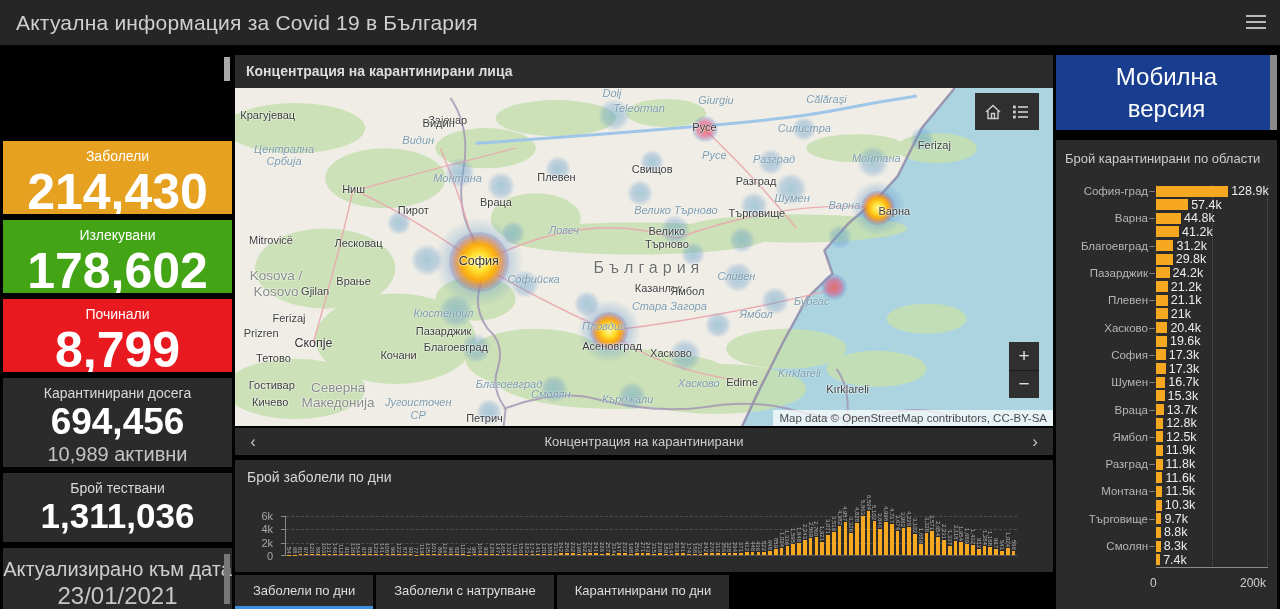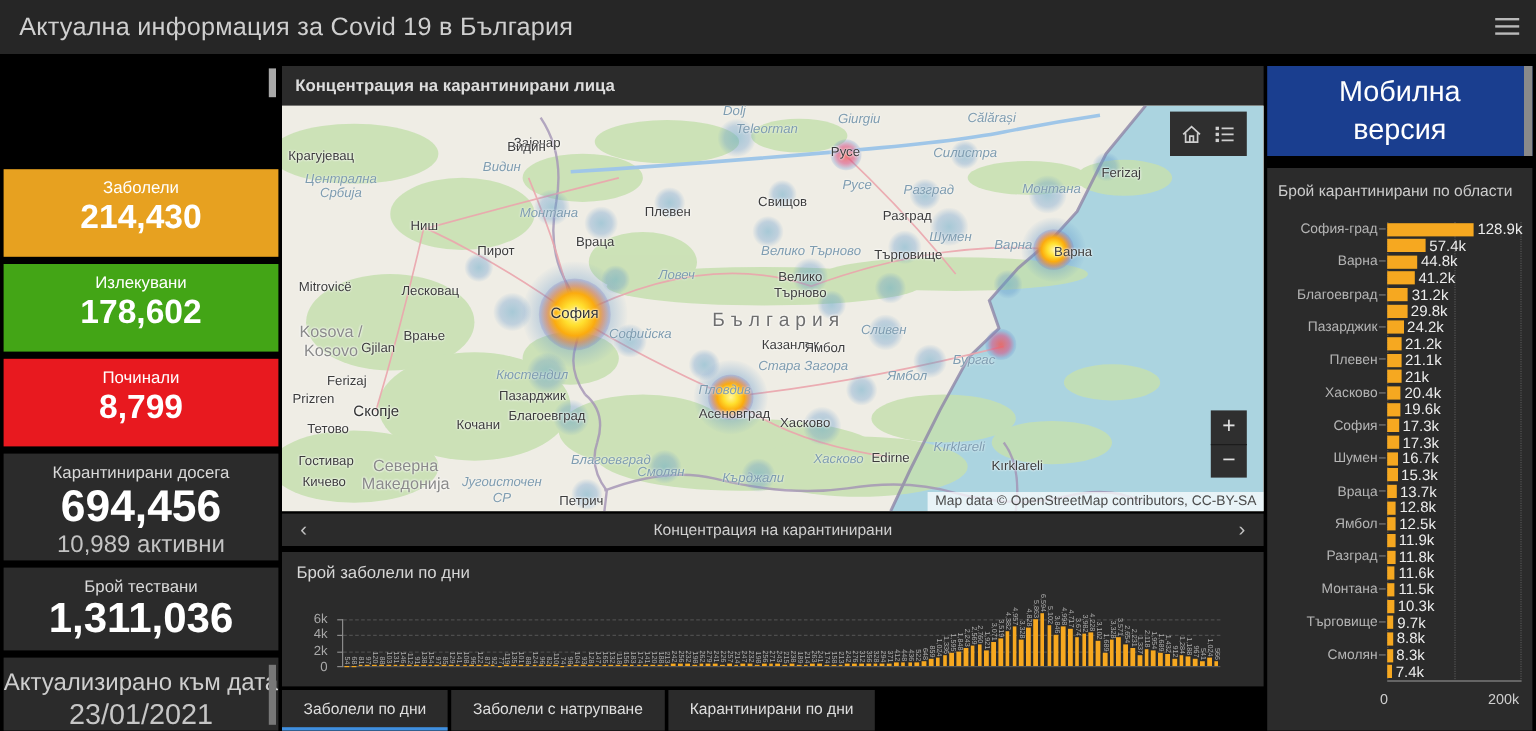--- a/index.html
+++ b/index.html
@@ -11,21 +11,21 @@
   #hdr { position:absolute; left:0; top:0; width:1280px; height:45px; background:#262626;
          display:flex; align-items:center; }
   #hdr .title { color:#cfcfcf; font-size:21px; margin-left:16px; letter-spacing:.2px; }
   #menu-btn { position:absolute; right:14px; top:12px; width:20px; height:20px; cursor:pointer;
               display:flex; flex-direction:column; justify-content:center; gap:4px; }
   #menu-btn i { display:block; height:2px; background:#b9b9b9; }
 
   
   .card { position:absolute; left:3px; width:229px; color:#fff; text-align:center; overflow:hidden; }
   .card .ct  { font-size:14px; padding-top:7px; }
-  .card .cv  { font-size:28px; font-weight:bold; line-height:1.05; margin-top:2px; }
+  .card .cv  { font-size:50px; font-weight:bold; line-height:1.05; margin-top:2px; }
   .card.dark { background:#2b2b2b; }
   .card.dark .ct { color:#d9d9d9; }
   #card-new   { top:55px;  height:80px; background:#1a3e8f; }
   #card-new .cv { font-size:36px; margin-top:0; }
   #card-new .cd { font-size:15px; margin-top:1px; }
   #card-inf   { top:141px; height:73px; background:#e7a120; }
   #card-rec   { top:220px; height:73px; background:#43a516; }
   #card-dead  { top:299px; height:73px; background:#e8191f; }
   #card-quar  { top:378px; height:89px; }
   #card-quar .cv { font-size:37px; }
@@ -245,21 +245,21 @@
           <div class="blob teal" style="left: 59%; top: 70%; width: 26px; height: 26px;"></div>
           <div class="blob teal" style="left: 34%; top: 43%; width: 24px; height: 24px;"></div>
           <div class="blob teal" style="left: 84%; top: 15%; width: 24px; height: 24px;"></div>
           <div class="blob red" style="left: 57.4%; top: 12%; width: 26px; height: 26px;"></div>
           <div class="blob red" style="left: 73.2%; top: 59%; width: 26px; height: 26px;"></div>
           <div class="blob hot" style="left: 29.8%; top: 51.5%; width: 60px; height: 60px;"></div>
           <div class="blob hot" style="left: 45.7%; top: 72%; width: 38px; height: 38px;"></div>
           <div class="blob hot" style="left: 78.6%; top: 35.5%; width: 34px; height: 34px;"></div>
         </div>
       <div id="label-layer">
-          <div class="mlabel town" style="left: 4%; top: 8%; margin-top: 16px;">Крагујевац</div>
+          <div class="mlabel town" style="left: 4%; top: 8%;">Крагујевац</div>
           <div class="mlabel town" style="left: 26%; top: 9.5%;">Зајечар</div>
           <div class="mlabel town" style="left: 24.9%; top: 10.4%;">Видин</div>
           <div class="mlabel region" style="left: 22.4%; top: 15.5%;">Видин</div>
           <div class="mlabel region" style="left: 6%; top: 20%;">Централна
 Србија</div>
           <div class="mlabel town" style="left: 14.5%; top: 30%;">Ниш</div>
           <div class="mlabel town" style="left: 21.8%; top: 36%;">Пирот</div>
           <div class="mlabel town" style="left: 15.1%; top: 46%;">Лесковац</div>
           <div class="mlabel town" style="left: 4.4%; top: 45%;">Mitrovicë</div>
           <div class="mlabel area" style="left: 5%; top: 58%;">Kosova /

